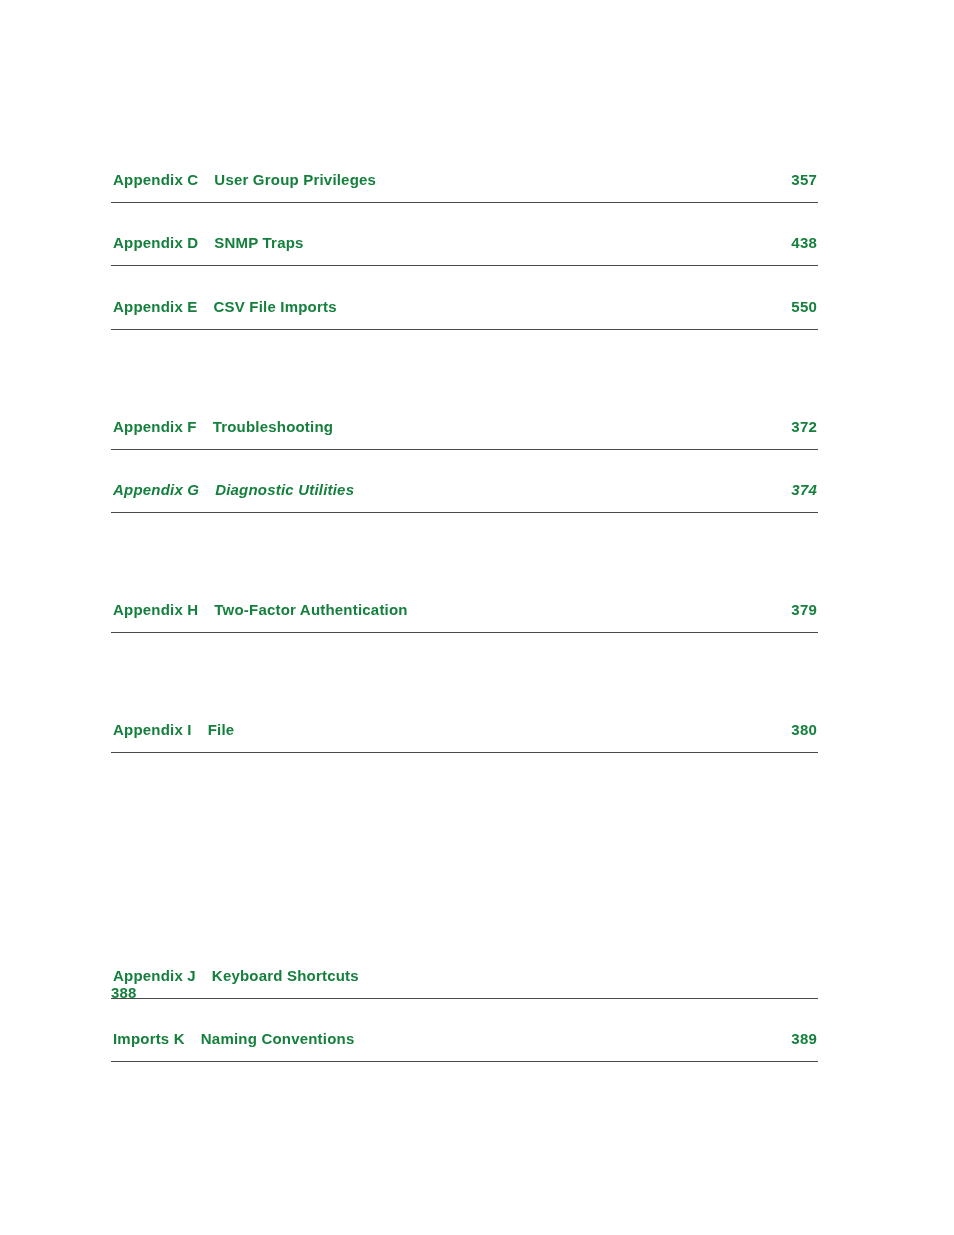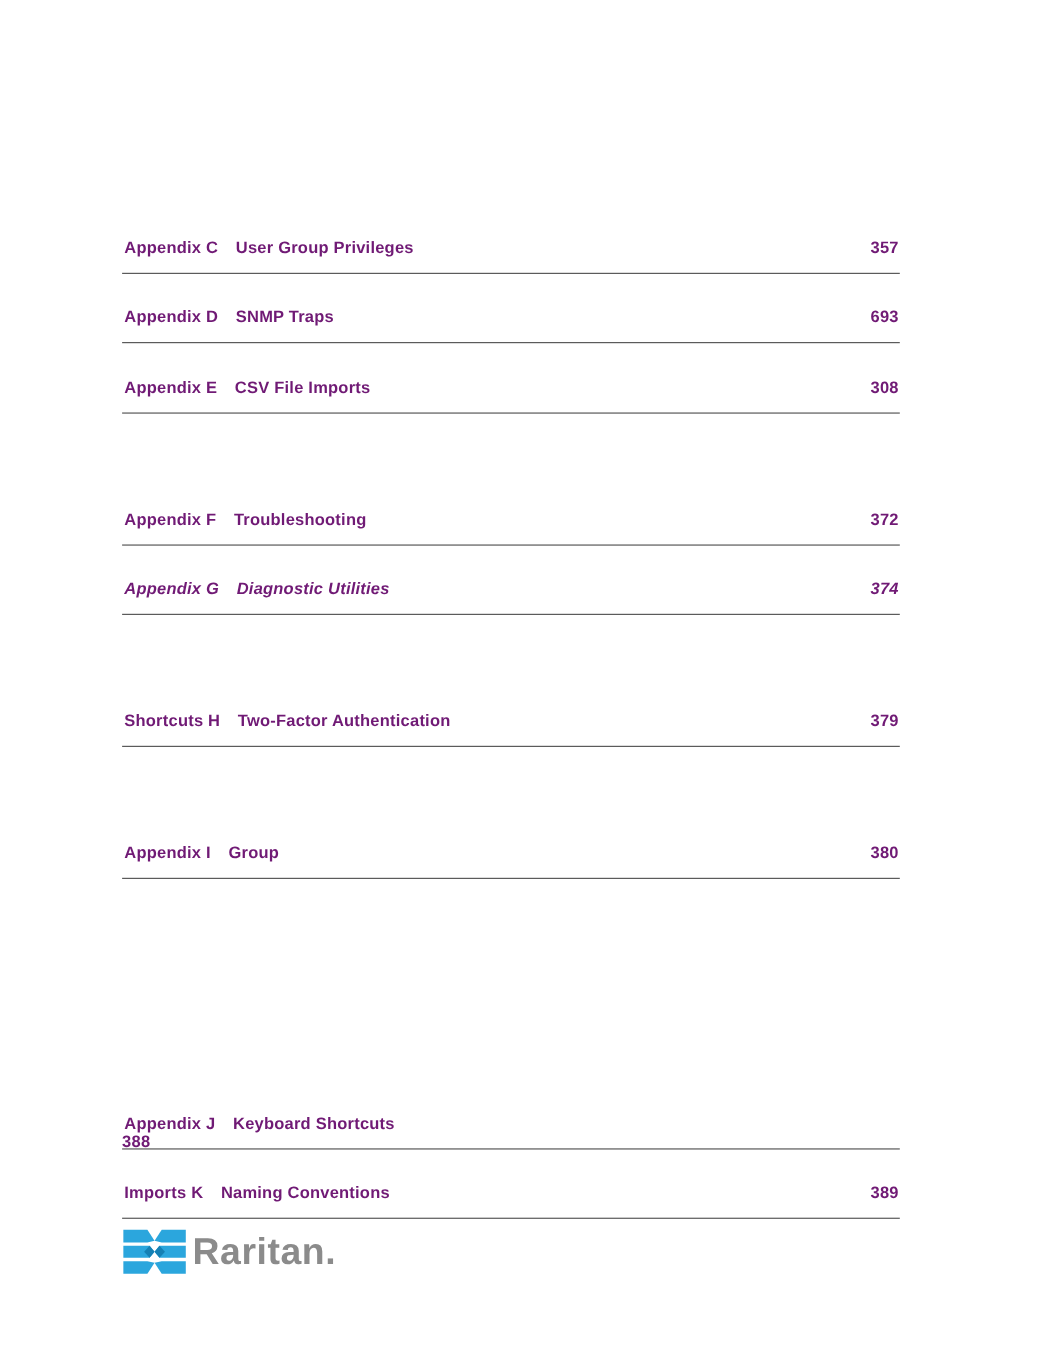--- a/index.html
+++ b/index.html
@@ -21,25 +21,24 @@
   }
   .toc-row {
     position: absolute;
     left: 111px;
     width: 707px;
     height: 31px;
     border-bottom: 1px solid #4a4a4a;
     display: flex;
     justify-content: space-between;
     align-items: flex-start;
-    color: #701a75;
+    color: #15803d;
     font-size: 15px;
     font-weight: bold;
     letter-spacing: 0.2px;
-    margin-top: 46px;
   }
   .toc-left {
     display: flex;
     align-items: flex-start;
     padding-left: 2px;
   }
   .toc-label {
     white-space: pre;
   }
   .toc-title {
@@ -92,89 +91,73 @@
       <span class="toc-title">User Group Privileges</span>
     </span>
     <span class="toc-page">357</span>
   </div>
 
   <div class="toc-row row-1">
     <span class="toc-left">
       <span class="toc-label">Appendix D</span>
       <span class="toc-title">SNMP Traps</span>
     </span>
-    <span class="toc-page">693</span>
+    <span class="toc-page">438</span>
   </div>
 
   <div class="toc-row row-2">
     <span class="toc-left">
       <span class="toc-label">Appendix E</span>
       <span class="toc-title">CSV File Imports</span>
     </span>
-    <span class="toc-page">308</span>
+    <span class="toc-page">550</span>
   </div>
 
   <div class="toc-row row-3">
     <span class="toc-left">
       <span class="toc-label">Appendix F</span>
       <span class="toc-title">Troubleshooting</span>
     </span>
     <span class="toc-page">372</span>
   </div>
 
   <div class="toc-row row-4">
     <span class="toc-left">
       <span class="toc-label">Appendix G</span>
       <span class="toc-title">Diagnostic Utilities</span>
     </span>
     <span class="toc-page">374</span>
   </div>
 
   <div class="toc-row row-5">
     <span class="toc-left">
-      <span class="toc-label">Shortcuts H</span>
+      <span class="toc-label">Appendix H</span>
       <span class="toc-title">Two-Factor Authentication</span>
     </span>
     <span class="toc-page">379</span>
   </div>
 
   <div class="toc-row row-6">
     <span class="toc-left">
       <span class="toc-label">Appendix I</span>
-      <span class="toc-title">Group</span>
+      <span class="toc-title">File</span>
     </span>
     <span class="toc-page">380</span>
   </div>
 
   <div class="toc-row row-7">
     <span class="toc-left">
       <span class="toc-label">Appendix J</span>
       <span class="toc-title">Keyboard Shortcuts</span>
     </span>
     <span class="toc-page">388</span>
   </div>
 
   <div class="toc-row row-8">
     <span class="toc-left">
       <span class="toc-label">Imports K</span>
       <span class="toc-title">Naming Conventions</span>
     </span>
     <span class="toc-page">389</span>
   </div>
 
-  <div class="logo">
-    <svg class="logo-mark" viewBox="0 0 57 42" xmlns="http://www.w3.org/2000/svg" aria-hidden="true">
-
-      <polygon points="0,1 22,1 28.5,11 22,12.5 0,12.5" fill="#2ba6dd"></polygon>
-      <polygon points="0,15.5 24,15.5 28.5,21 24,26.5 0,26.5" fill="#2ba6dd"></polygon>
-      <polygon points="0,29.5 22,29.5 28.5,31 22,41 0,41" fill="#2ba6dd"></polygon>
-
-      <polygon points="57,1 35,1 28.5,11 35,12.5 57,12.5" fill="#2ba6dd"></polygon>
-      <polygon points="57,15.5 33,15.5 28.5,21 33,26.5 57,26.5" fill="#2ba6dd"></polygon>
-      <polygon points="57,29.5 35,29.5 28.5,31 35,41 57,41" fill="#2ba6dd"></polygon>
-
-      <polygon points="24,15.5 28.5,21 24,26.5 19,21" fill="#1580b4"></polygon>
-      <polygon points="33,15.5 28.5,21 33,26.5 38,21" fill="#1580b4"></polygon>
-    </svg>
-    <span class="logo-text">Raritan.</span>
-  </div>
 
 </div>
 
 </body></html>

